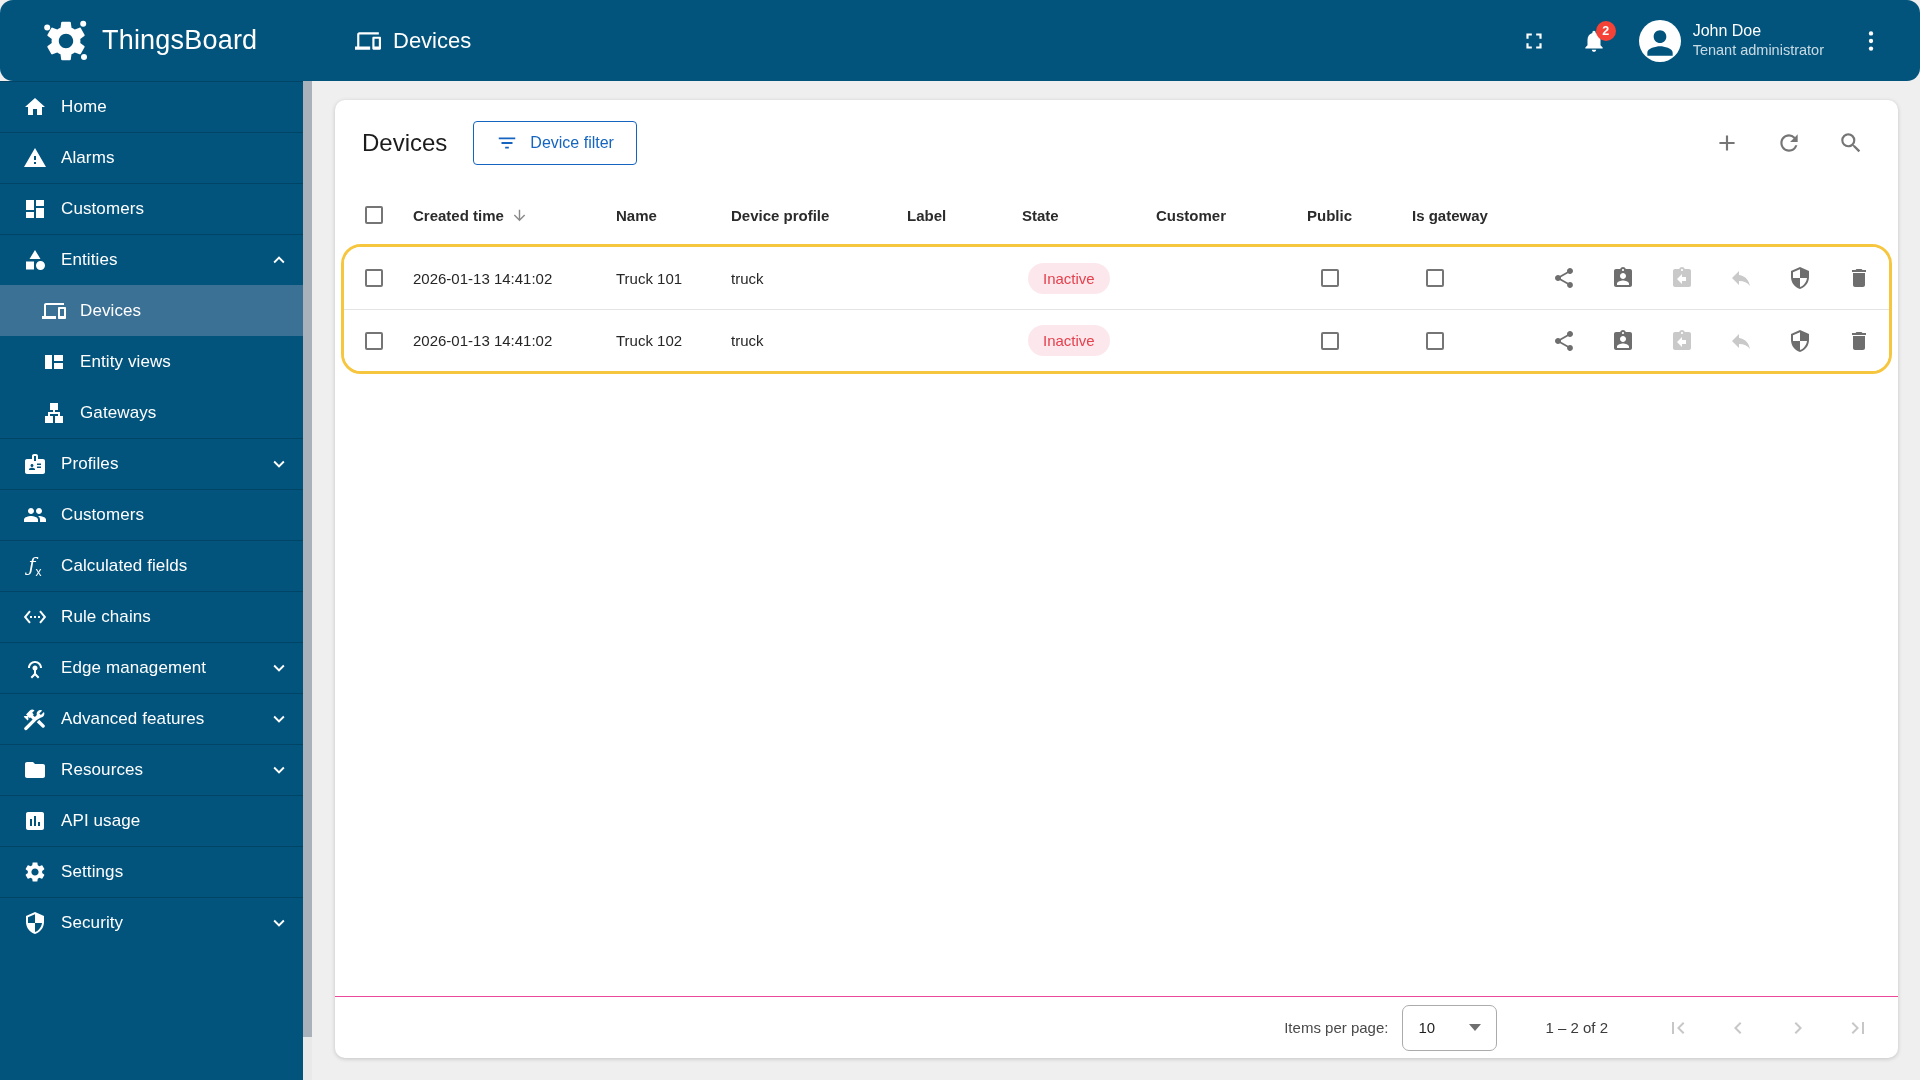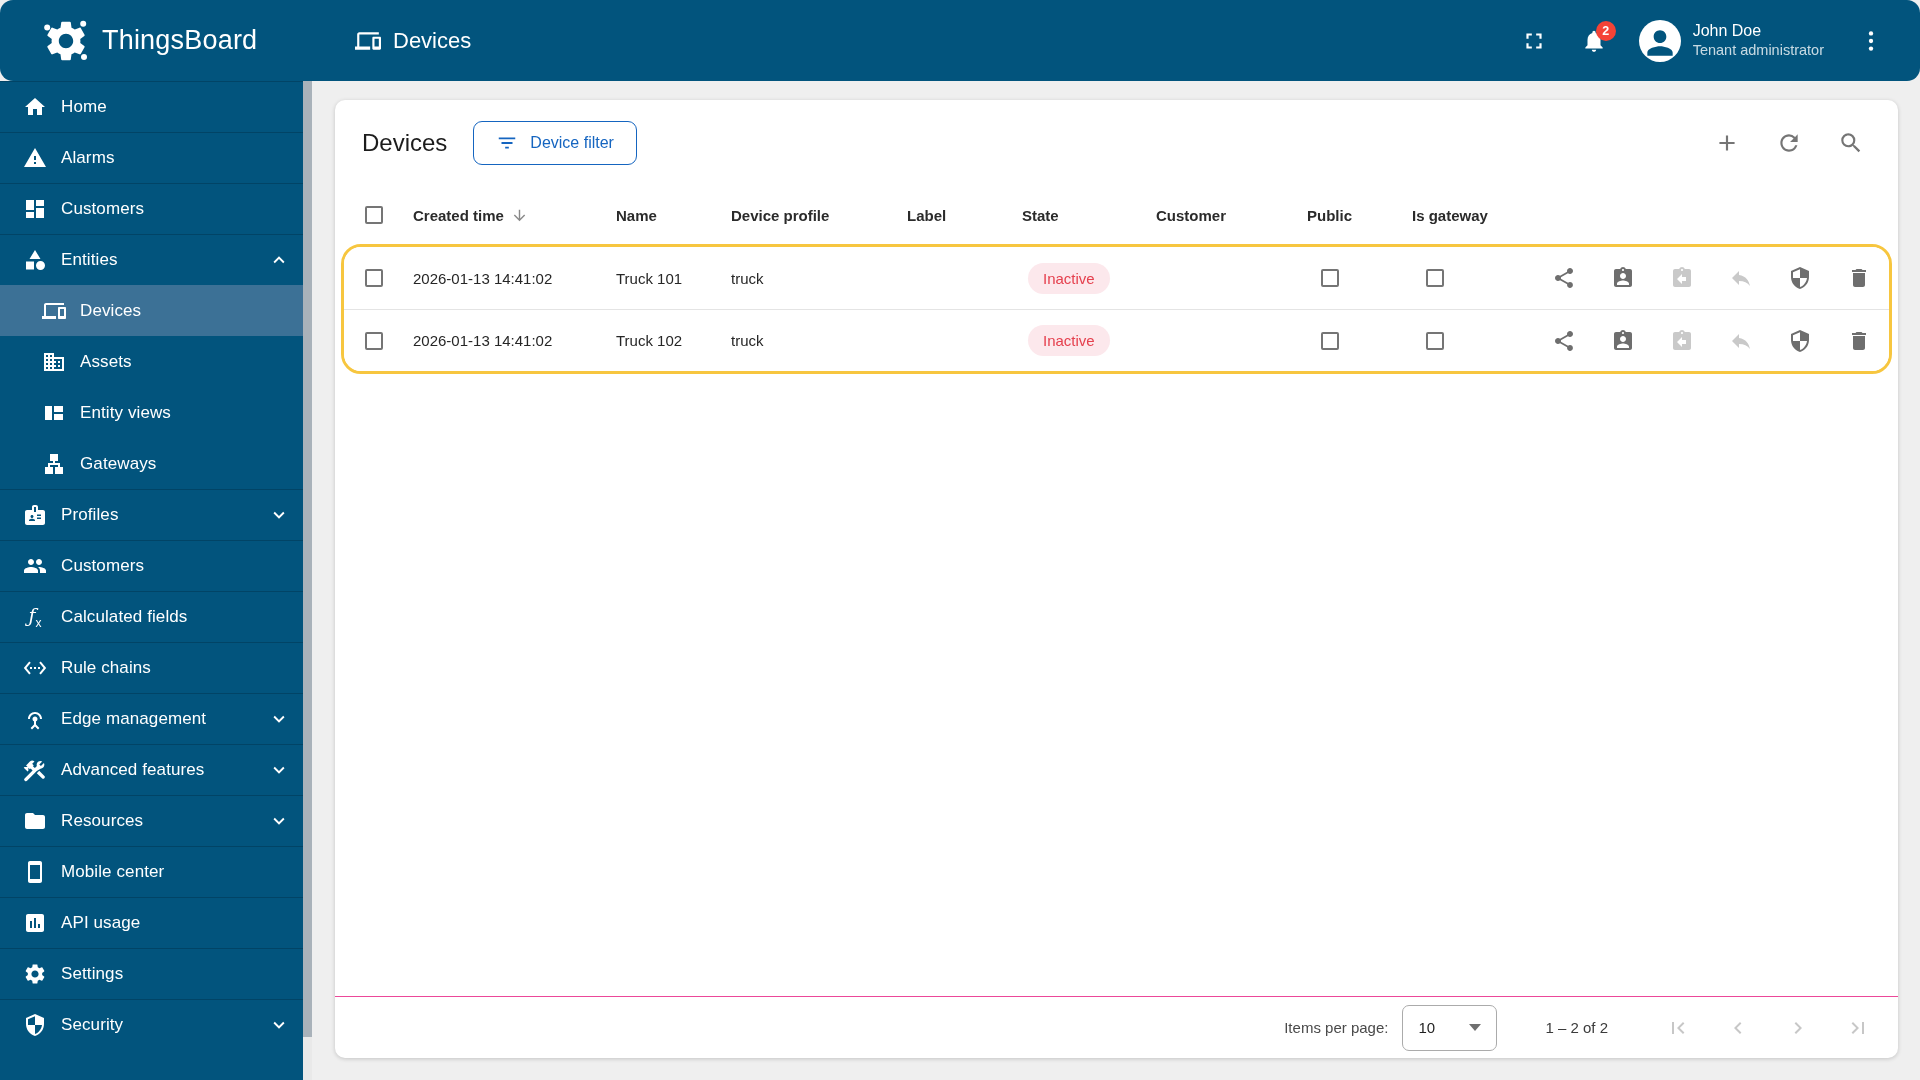--- a/index.html
+++ b/index.html
@@ -51,21 +51,21 @@
   .fx-glyph sub{font-size:12px;font-style:normal;font-family:"Liberation Sans",sans-serif;}
   .side-scrollbar{position:absolute;top:0;right:0;width:9px;height:100%;background:#e9e9e9;}
   .side-scrollbar .thumb{position:absolute;top:0;left:0;width:9px;height:956px;background:#a9b2ba;}
 
   
   .main{flex:1;background:var(--page-bg);padding:19px 22px 22px 23px;min-width:0;}
   .card{background:#fff;border-radius:10px;height:100%;display:flex;flex-direction:column;box-shadow:0 1px 4px rgba(0,0,0,.18);}
 
   .card-toolbar{height:86px;flex:0 0 86px;display:flex;align-items:center;padding:0 34px 0 27px;}
   .card-title{font-size:24px;font-weight:500;color:#1c1c1c;}
-  .filter-btn{margin-left:26px;height:44px;border:1px solid var(--accent-blue);border-radius:9px;background:#fff;color:var(--accent-blue);font-size:16px;font-weight:500;display:flex;align-items:center;gap:12px;padding:0 22px;cursor:pointer;font-family:inherit;}
+  .filter-btn{margin-left:26px;height:44px;border:1px solid var(--accent-blue);border-radius:4px;background:#fff;color:var(--accent-blue);font-size:16px;font-weight:500;display:flex;align-items:center;gap:12px;padding:0 22px;cursor:pointer;font-family:inherit;}
   .filter-btn svg{width:22px;height:22px;}
   .toolbar-icons{margin-left:auto;display:flex;align-items:center;gap:36px;}
   .icon-btn{width:26px;height:26px;color:#757575;background:none;border:none;cursor:pointer;display:flex;align-items:center;justify-content:center;padding:0;}
   .icon-btn svg{width:26px;height:26px;}
 
   
   .tgrid{display:grid;grid-template-columns:48px 203px 115px 176px 115px 134px 151px 105px 140px 1fr;align-items:center;}
   .thead{padding:0 30px;height:58px;flex:0 0 58px;}
   .th{font-size:15px;font-weight:700;color:#2b2b2b;display:flex;align-items:center;}
   .sort-icon{width:17px;height:17px;color:#8a8a8a;margin-left:7px;}
@@ -194,28 +194,20 @@
         <span class="nav-icon">
             <svg viewBox="0 0 24 24" fill="currentColor">
               <path d="M4 6h18V4H4c-1.1 0-2 .9-2 2v11H0v3h14v-3H4V6zm19 2h-6c-.55 0-1 .45-1 1v10c0 .55.45 1 1 1h6c.55 0 1-.45 1-1V9c0-.55-.45-1-1-1zm-1 9h-4v-7h4v7z"></path>
             </svg>
           </span>
         <span class="nav-label">Devices</span>
       </div>
       <div class="nav-item sub">
         <span class="nav-icon">
             <svg viewBox="0 0 24 24" fill="currentColor">
-              <path d="M12 7V3H2v18h20V7H12zM6 19H4v-2h2v2zm0-4H4v-2h2v2zm0-4H4V9h2v2zm0-4H4V5h2v2zm4 12H8v-2h2v2zm0-4H8v-2h2v2zm0-4H8V9h2v2zm0-4H8V5h2v2zm10 12h-8v-2h2v-2h-2v-2h2v-2h-2V9h8v10zm-2-8h-2v2h2v-2zm0 4h-2v2h2v-2z"></path>
-            </svg>
-          </span>
-        <span class="nav-label">Assets</span>
-      </div>
-      <div class="nav-item sub">
-        <span class="nav-icon">
-            <svg viewBox="0 0 24 24" fill="currentColor">
               <path d="M3 5h7v14H3zM12 5h9v6h-9zM12 13h9v6h-9z"></path>
             </svg>
           </span>
         <span class="nav-label">Entity views</span>
       </div>
       <div class="nav-item sub">
         <span class="nav-icon">
             <svg viewBox="0 0 24 24" fill="currentColor">
               <path d="M13 22h8v-7h-3v-4h-5V9h3V2H8v7h3v2H6v4H3v7h8v-7H8v-2h8v2h-3z"></path>
             </svg>
@@ -288,28 +280,20 @@
             <svg viewBox="0 0 24 24" fill="currentColor">
               <path d="M10 4H4c-1.1 0-1.99.9-1.99 2L2 18c0 1.1.9 2 2 2h16c1.1 0 2-.9 2-2V8c0-1.1-.9-2-2-2h-8l-2-2z"></path>
             </svg>
           </span>
         <span class="nav-label">Resources</span>
         <span class="nav-chevron">
             <svg viewBox="0 0 24 24" fill="currentColor">
               <path d="M7.41 8.59L12 13.17l4.59-4.58L18 10l-6 6-6-6 1.41-1.41z"></path>
             </svg>
           </span>
-      </div>
-      <div class="nav-item">
-        <span class="nav-icon">
-            <svg viewBox="0 0 24 24" fill="currentColor">
-              <path d="M17 1.01L7 1c-1.1 0-2 .9-2 2v18c0 1.1.9 2 2 2h10c1.1 0 2-.9 2-2V3c0-1.1-.9-1.99-2-1.99zM17 19H7V5h10v14z"></path>
-            </svg>
-          </span>
-        <span class="nav-label">Mobile center</span>
       </div>
       <div class="nav-item">
         <span class="nav-icon">
             <svg viewBox="0 0 24 24" fill="currentColor">
               <path d="M19 3H5c-1.1 0-2 .9-2 2v14c0 1.1.9 2 2 2h14c1.1 0 2-.9 2-2V5c0-1.1-.9-2-2-2zM9 17H7v-7h2v7zm4 0h-2V7h2v10zm4 0h-2v-4h2v4z"></path>
             </svg>
           </span>
         <span class="nav-label">API usage</span>
       </div>
       <div class="nav-item">

